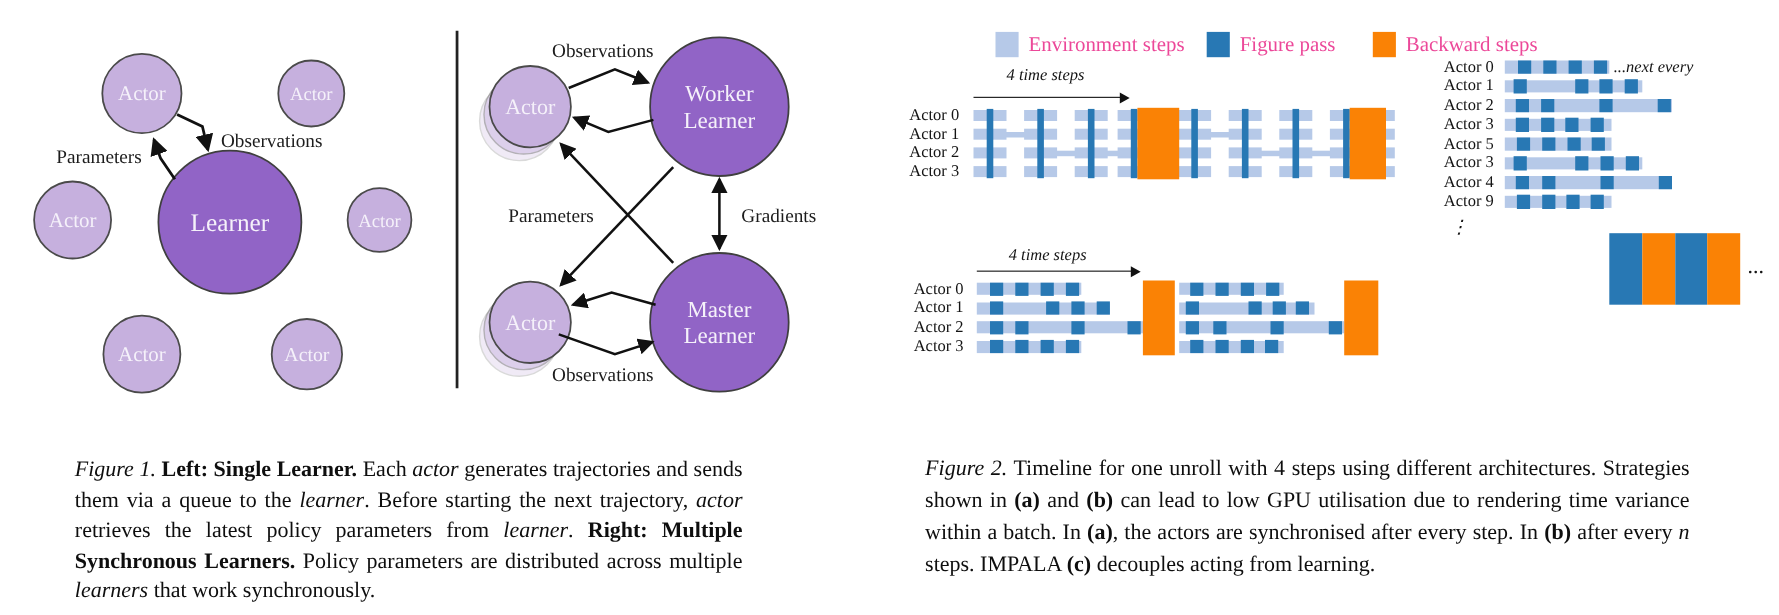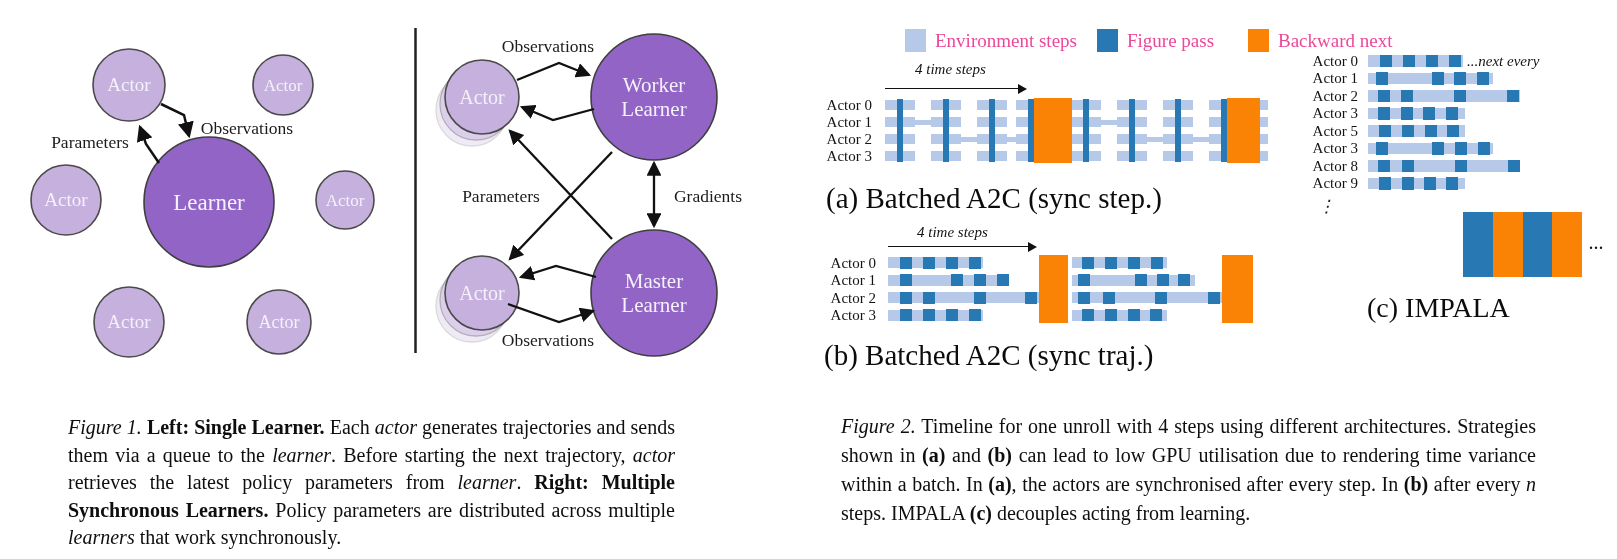--- a/index.html
+++ b/index.html
@@ -96,21 +96,21 @@
     <text class="diag-label" x="708" y="202" font-size="17.5" text-anchor="middle">Gradients</text>
     <text class="diag-label" x="548" y="346" font-size="17.5" text-anchor="middle">Observations</text>
   </svg>
 
   <div id="fig2-layer" class="abs" style="left:0;top:0;width:1617px;height:559px">
       <div class="tl-block" style="left: 905px; top: 29px; width: 21px; height: 23px; background: rgb(182, 201, 232);"></div>
       <div class="legend-label" style="left: 935px; top: 30px;">Environment steps</div>
       <div class="tl-block" style="left: 1097px; top: 29px; width: 21px; height: 23px; background: rgb(40, 120, 180);"></div>
       <div class="legend-label" style="left: 1127px; top: 30px;">Figure pass</div>
       <div class="tl-block" style="left: 1248px; top: 29px; width: 21px; height: 23px; background: rgb(250, 130, 5);"></div>
-      <div class="legend-label" style="left: 1278px; top: 30px;">Backward next</div>
+      <div class="legend-label" style="left: 1278px; top: 30px;">Backward steps</div>
       <div class="row-label" style="left: 792px; top: 96px; width: 80px;">Actor 0</div>
       <div class="tl-block" style="left: 885px; top: 100px; width: 30px; height: 10px; background: rgb(182, 201, 232);"></div>
       <div class="tl-block" style="left: 931px; top: 100px; width: 30px; height: 10px; background: rgb(182, 201, 232);"></div>
       <div class="tl-block" style="left: 977px; top: 100px; width: 30px; height: 10px; background: rgb(182, 201, 232);"></div>
       <div class="tl-block" style="left: 1016px; top: 100px; width: 30px; height: 10px; background: rgb(182, 201, 232);"></div>
       <div class="tl-block" style="left: 1071px; top: 100px; width: 30px; height: 10px; background: rgb(182, 201, 232);"></div>
       <div class="tl-block" style="left: 1117px; top: 100px; width: 30px; height: 10px; background: rgb(182, 201, 232);"></div>
       <div class="tl-block" style="left: 1163px; top: 100px; width: 30px; height: 10px; background: rgb(182, 201, 232);"></div>
       <div class="tl-block" style="left: 1209px; top: 100px; width: 30px; height: 10px; background: rgb(182, 201, 232);"></div>
       <div class="tl-block" style="left: 1260px; top: 100px; width: 8px; height: 10px; background: rgb(182, 201, 232);"></div>
@@ -239,40 +239,37 @@
       <div class="tl-block" style="left: 1379px; top: 124.5px; width: 12px; height: 12.5px; background: rgb(40, 120, 180);"></div>
       <div class="tl-block" style="left: 1402px; top: 124.5px; width: 12px; height: 12.5px; background: rgb(40, 120, 180);"></div>
       <div class="tl-block" style="left: 1425px; top: 124.5px; width: 12px; height: 12.5px; background: rgb(40, 120, 180);"></div>
       <div class="tl-block" style="left: 1447px; top: 124.5px; width: 12px; height: 12.5px; background: rgb(40, 120, 180);"></div>
       <div class="row-label" style="left: 1278px; top: 139.25px; width: 80px;">Actor 3</div>
       <div class="tl-block" style="left: 1368px; top: 142.5px; width: 125px; height: 11.5px; background: rgb(182, 201, 232);"></div>
       <div class="tl-block" style="left: 1376px; top: 142px; width: 12px; height: 12.5px; background: rgb(40, 120, 180);"></div>
       <div class="tl-block" style="left: 1432px; top: 142px; width: 12px; height: 12.5px; background: rgb(40, 120, 180);"></div>
       <div class="tl-block" style="left: 1455px; top: 142px; width: 12px; height: 12.5px; background: rgb(40, 120, 180);"></div>
       <div class="tl-block" style="left: 1478px; top: 142px; width: 12px; height: 12.5px; background: rgb(40, 120, 180);"></div>
-      <div class="row-label" style="left: 1278px; top: 156.75px; width: 80px;">Actor 8</div>
+      <div class="row-label" style="left: 1278px; top: 156.75px; width: 80px;">Actor 4</div>
       <div class="tl-block" style="left: 1368px; top: 160px; width: 152px; height: 11.5px; background: rgb(182, 201, 232);"></div>
       <div class="tl-block" style="left: 1378px; top: 159.5px; width: 12px; height: 12.5px; background: rgb(40, 120, 180);"></div>
       <div class="tl-block" style="left: 1402px; top: 159.5px; width: 12px; height: 12.5px; background: rgb(40, 120, 180);"></div>
       <div class="tl-block" style="left: 1455px; top: 159.5px; width: 12px; height: 12.5px; background: rgb(40, 120, 180);"></div>
       <div class="tl-block" style="left: 1508px; top: 159.5px; width: 12px; height: 12.5px; background: rgb(40, 120, 180);"></div>
       <div class="row-label" style="left: 1278px; top: 174.25px; width: 80px;">Actor 9</div>
       <div class="tl-block" style="left: 1368px; top: 177.5px; width: 97px; height: 11.5px; background: rgb(182, 201, 232);"></div>
       <div class="tl-block" style="left: 1379px; top: 177px; width: 12px; height: 12.5px; background: rgb(40, 120, 180);"></div>
       <div class="tl-block" style="left: 1402px; top: 177px; width: 12px; height: 12.5px; background: rgb(40, 120, 180);"></div>
       <div class="tl-block" style="left: 1424px; top: 177px; width: 12px; height: 12.5px; background: rgb(40, 120, 180);"></div>
       <div class="tl-block" style="left: 1446px; top: 177px; width: 12px; height: 12.5px; background: rgb(40, 120, 180);"></div>
       <div class="small-note" style="left: 1467px; top: 53px;">...next every</div>
       <div class="small-note" style="left: 1318px; top: 196px; font-size: 17px;">⋮</div>
       <div class="tl-block" style="left: 1463px; top: 212px; width: 29.75px; height: 65px; background: rgb(40, 120, 180);"></div>
       <div class="tl-block" style="left: 1492.75px; top: 212px; width: 29.75px; height: 65px; background: rgb(250, 130, 5);"></div>
       <div class="tl-block" style="left: 1522.5px; top: 212px; width: 29.75px; height: 65px; background: rgb(40, 120, 180);"></div>
       <div class="tl-block" style="left: 1552.25px; top: 212px; width: 29.75px; height: 65px; background: rgb(250, 130, 5);"></div>
       <div class="small-note" style="left: 1589px; top: 230.5px; font-size: 20px;">...</div>
     </div>
 
-  <div class="panel-cap cap-a">(a) Batched A2C (sync step.)</div>
-  <div class="panel-cap cap-b">(b) Batched A2C (sync traj.)</div>
-  <div class="panel-cap cap-c">(c) IMPALA</div>
 
   <p id="fig1-caption" class="caption"><span style="font-style: italic;">Figure 1.</span><span> </span><span style="font-weight: bold;">Left: Single Learner.</span><span> Each </span><span style="font-style: italic;">actor</span><span> generates trajectories and sends them via a queue to the </span><span style="font-style: italic;">learner</span><span>. Before starting the next trajectory, </span><span style="font-style: italic;">actor</span><span> retrieves the latest policy parameters from </span><span style="font-style: italic;">learner</span><span>. </span><span style="font-weight: bold;">Right: Multiple Synchronous Learners.</span><span> Policy parameters are distributed across multiple </span><span style="font-style: italic;">learners</span><span> that work synchronously.</span></p>
   <p id="fig2-caption" class="caption"><span style="font-style: italic;">Figure 2.</span><span> Timeline for one unroll with 4 steps using different architectures. Strategies shown in </span><span style="font-weight: bold;">(a)</span><span> and </span><span style="font-weight: bold;">(b)</span><span> can lead to low GPU utilisation due to rendering time variance within a batch. In </span><span style="font-weight: bold;">(a)</span><span>, the actors are synchronised after every step. In </span><span style="font-weight: bold;">(b)</span><span> after every </span><span style="font-style: italic;">n</span><span> steps. IMPALA </span><span style="font-weight: bold;">(c)</span><span> decouples acting from learning.</span></p>
 </div>
 
 </body></html>

